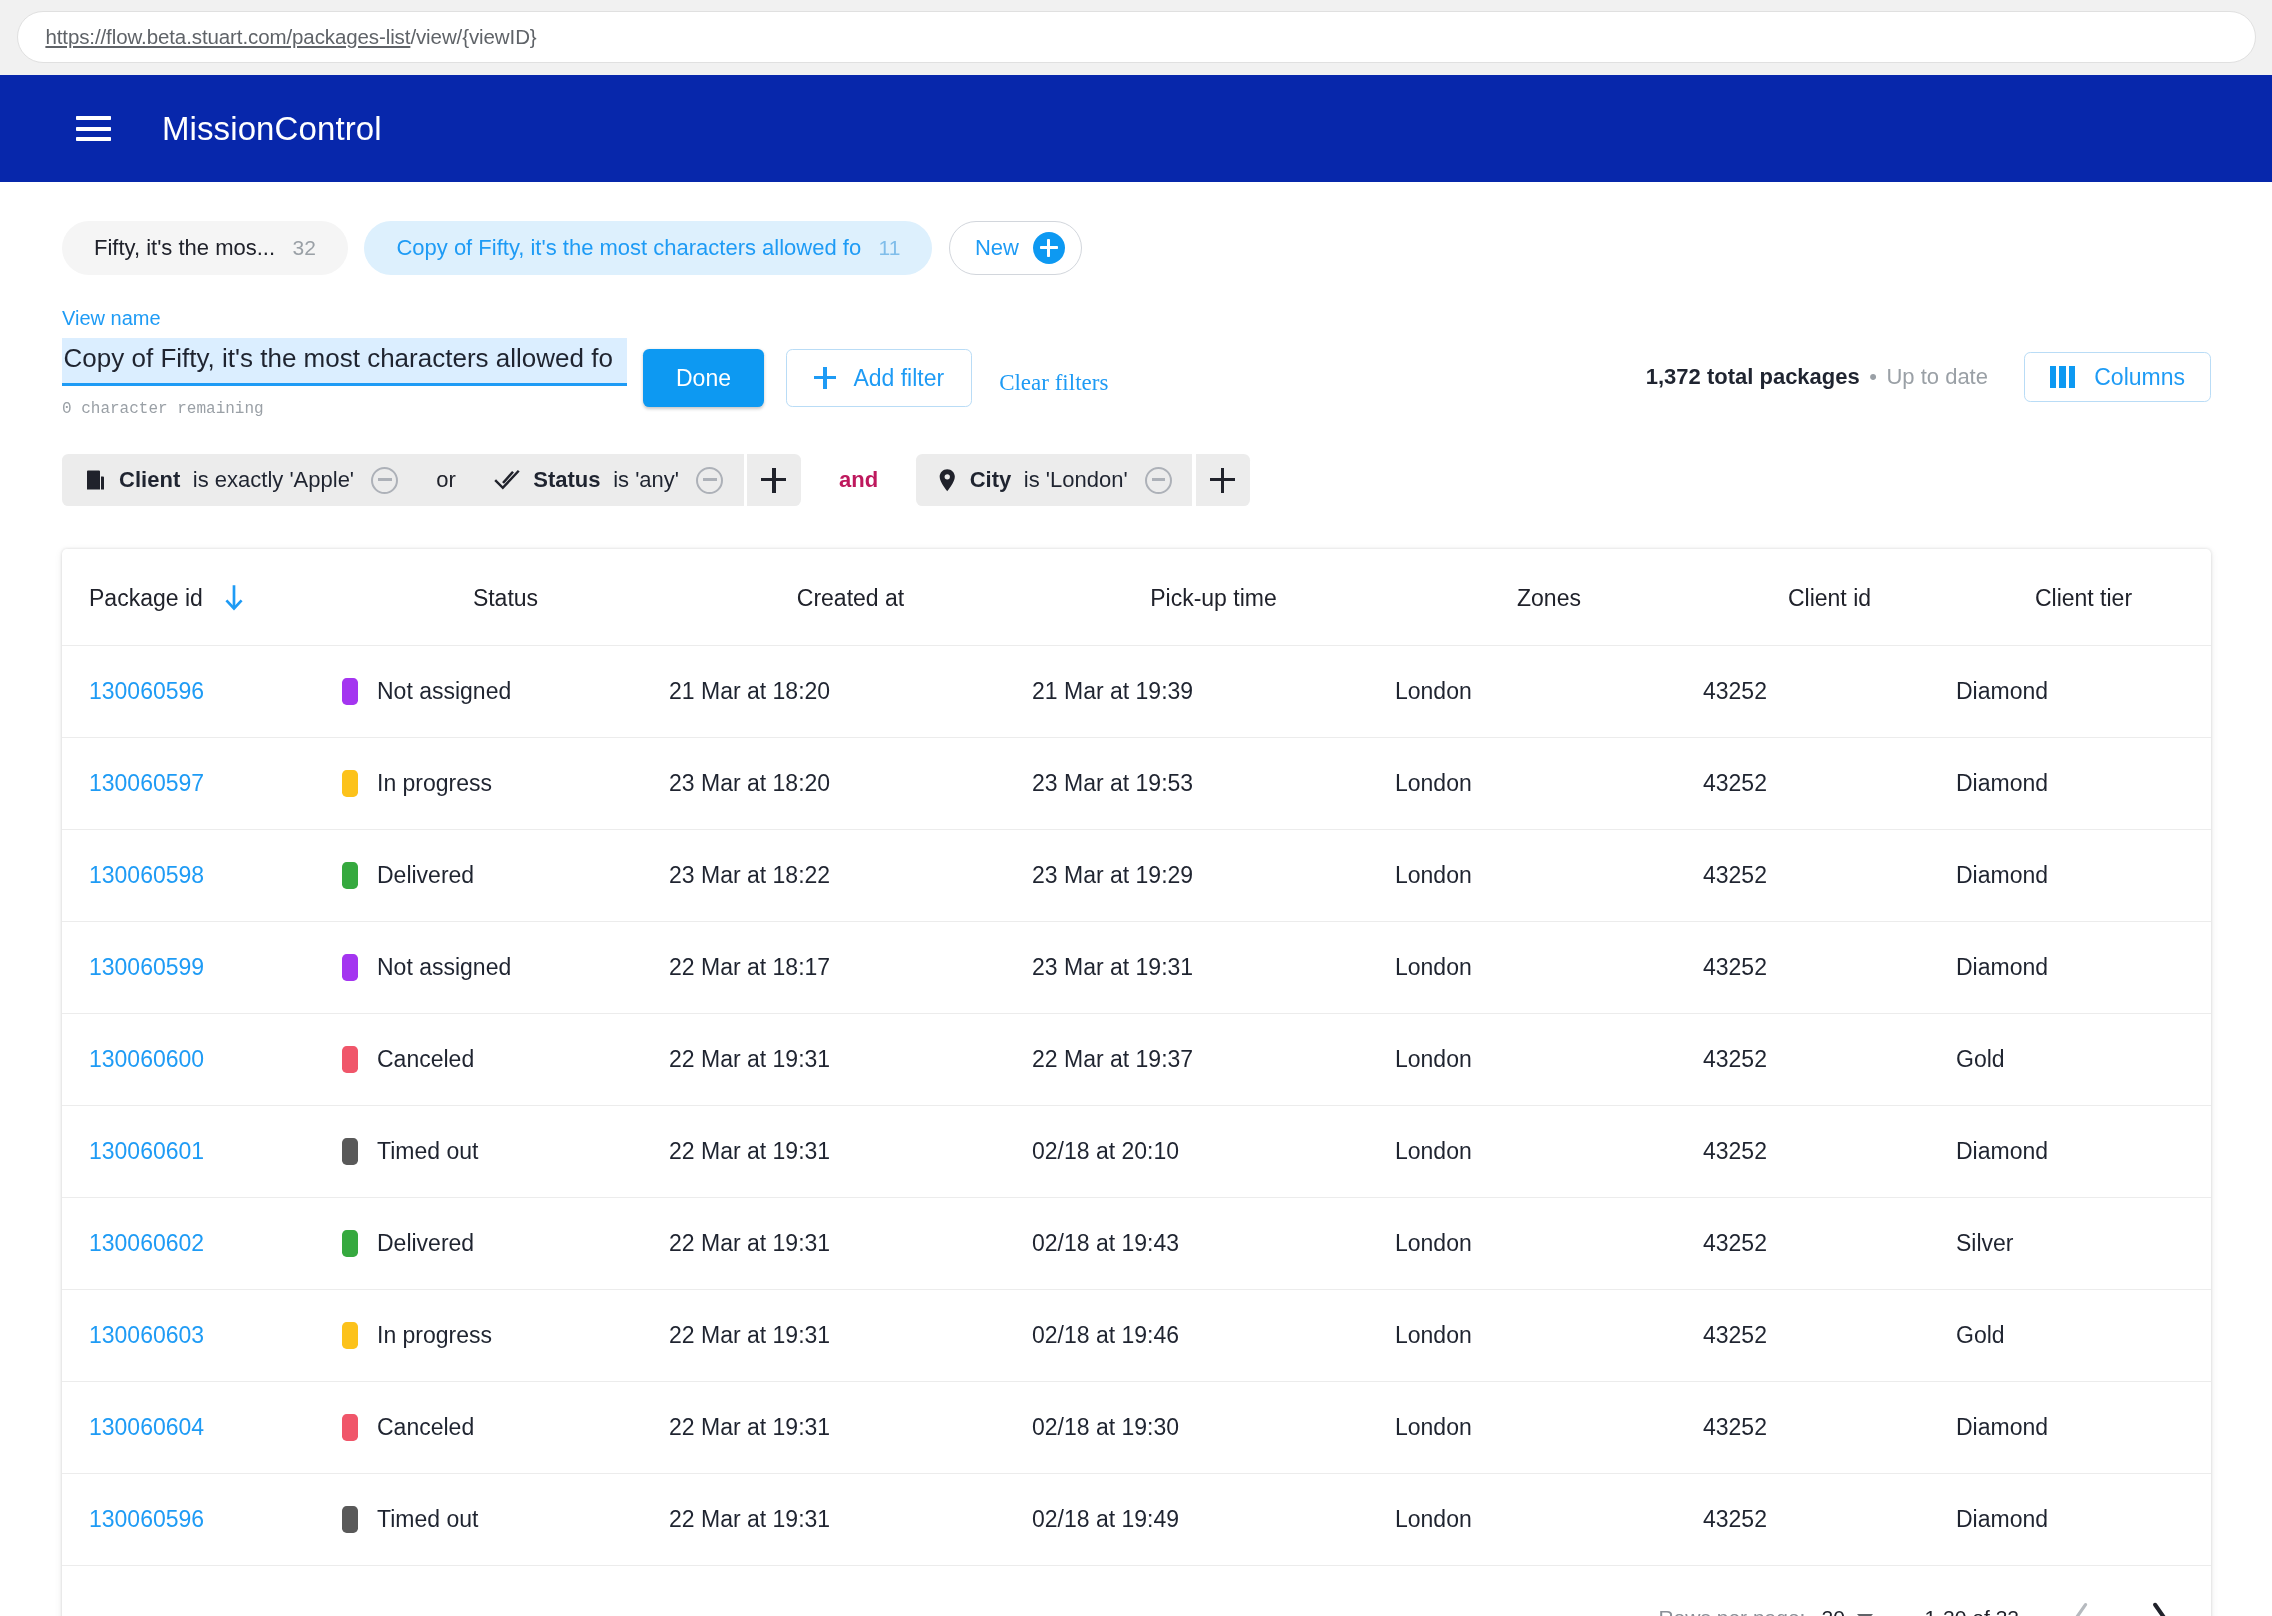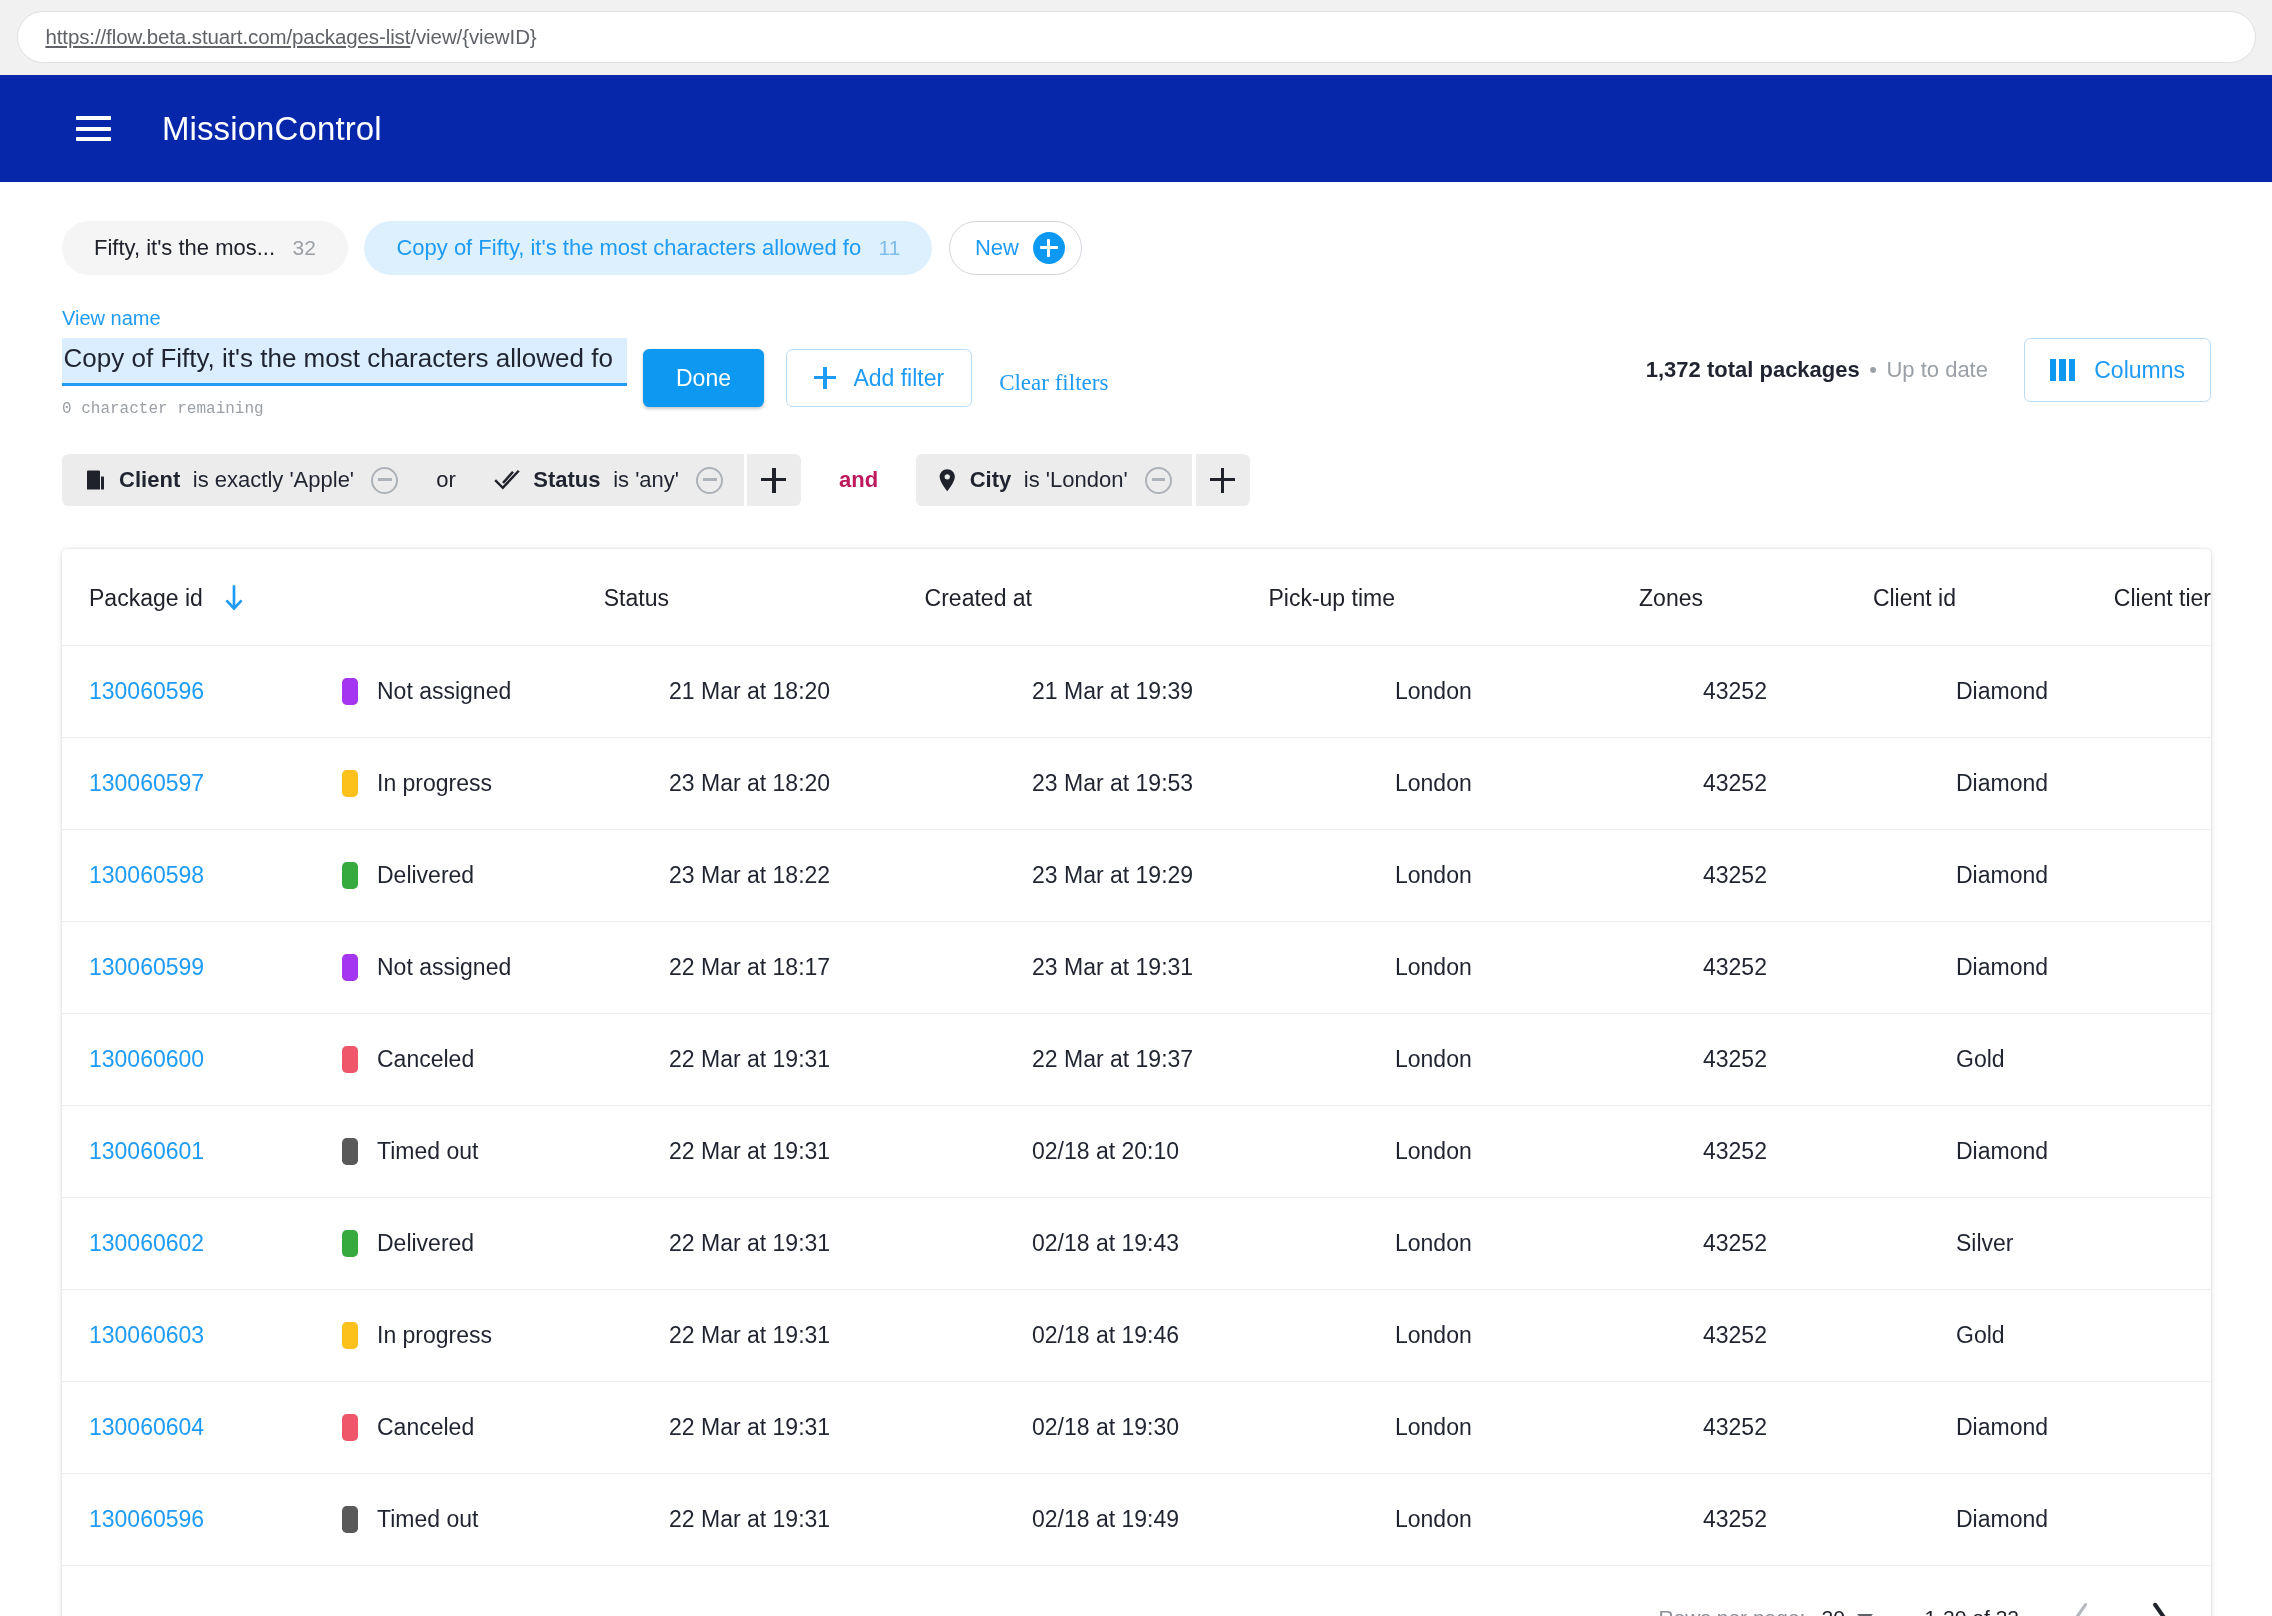--- a/index.html
+++ b/index.html
@@ -188,21 +188,21 @@
     margin-bottom: 16px;
   }
   .total-packages {
     font-size: 22px;
     color: #1f2430;
     font-weight: bold;
   }
   .meta-sep { font-size: 22px; color: #9aa0a6; margin: 0 9.5px; }
   .uptodate { font-size: 22px; color: #9aa0a6; }
   .btn-columns {
-    height: 64px;
+    height: 50px;
     margin-left: 36px;
     background: #fff;
     border: 1.6px solid #b9dcf6;
     border-radius: 6.3px;
     display: flex; align-items: center; gap: 19px;
     padding: 0 25px;
     font-size: 23px;
     color: #1e9bf5;
     cursor: pointer;
     font-family: "Liberation Sans", sans-serif;
@@ -272,21 +272,21 @@
   
   .card {
     margin-top: 43px;
     background: #fff;
     border-radius: 4.7px;
     box-shadow: 0 0.8px 3.2px rgba(0,0,0,0.14), 0 2.4px 8px rgba(0,0,0,0.08);
     overflow: hidden;
   }
   table { width: 100%; border-collapse: collapse; table-layout: fixed; }
   thead th {
-    text-align: right;
+    text-align: center;
     font-size: 23px;
     color: #20222b;
     font-weight: normal;
     padding: 35px 0 33px 0;
     border-bottom: 1.6px solid #ececec;
   }
   thead th:first-child { padding-left: 27px; }
   .th-inner { display: flex; align-items: center; gap: 20.5px; }
   .sort-arrow { flex:none; }
   tbody td {

